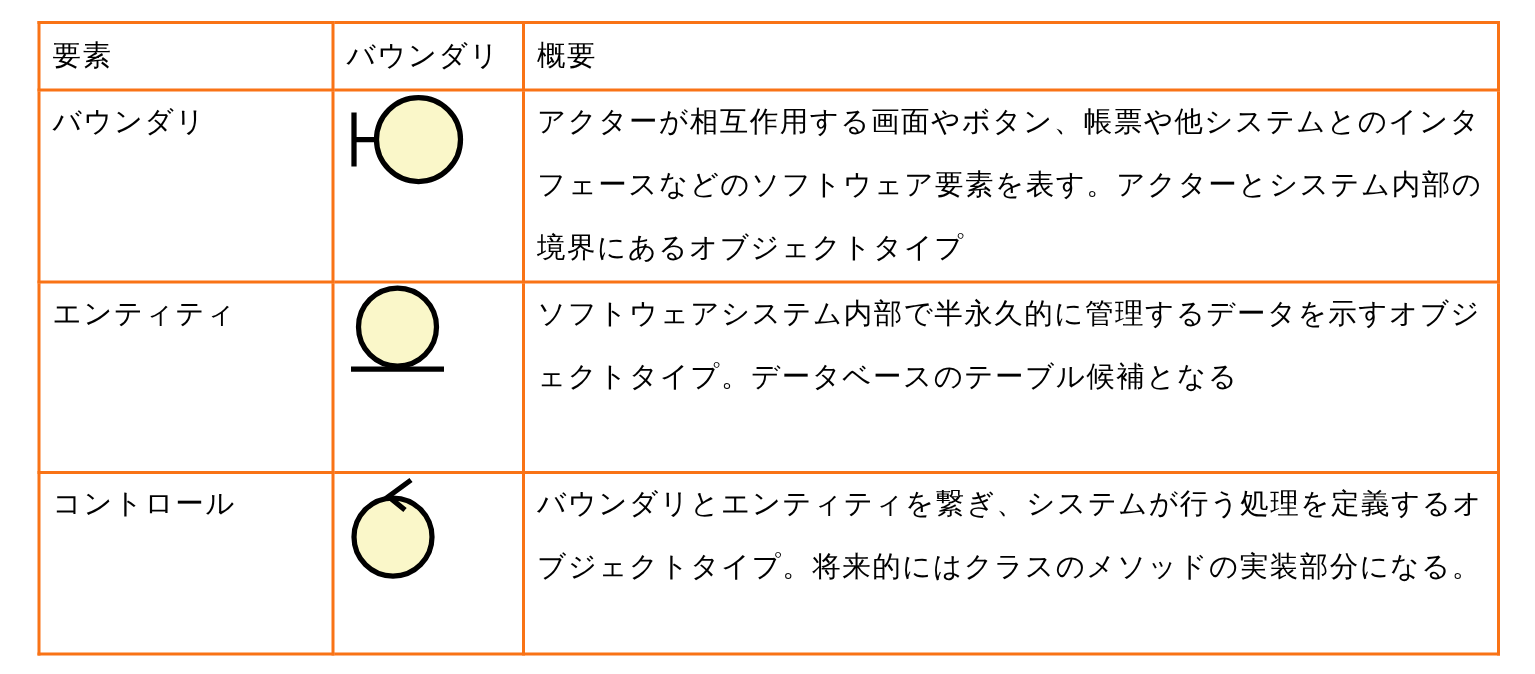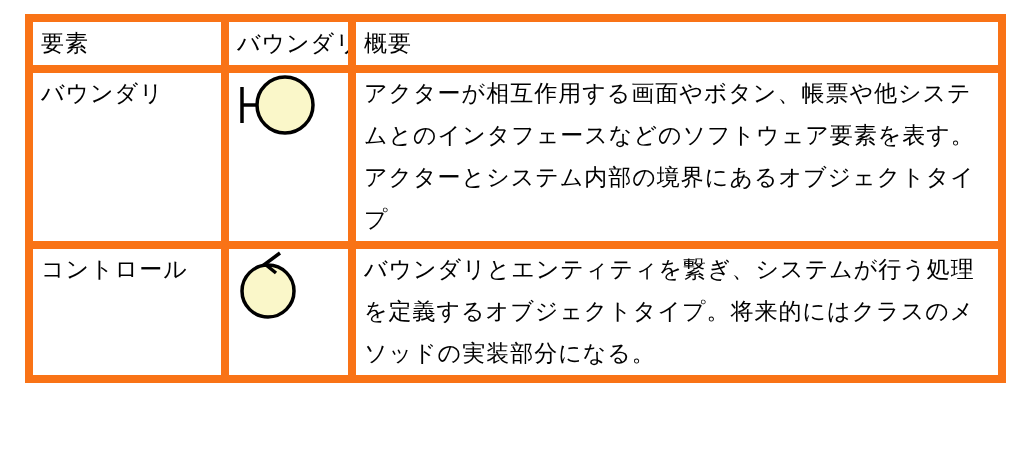--- a/index.html
+++ b/index.html
@@ -25,22 +25,22 @@
     width: 973px;
     border-collapse: collapse;
     table-layout: fixed;
     background: #ffffff;
   }
   table.elements-table col.c1 { width: 196px; }
   table.elements-table col.c2 { width: 127px; }
   table.elements-table col.c3 { width: 650px; }
   table.elements-table th,
   table.elements-table td {
-    border: 8px solid #f97316;
-    font-size: 23px;
+    border: 2px solid #f97316;
+    font-size: 19px;
     letter-spacing: 1px;
     font-weight: normal;
     text-align: left;
     padding: 0 8px;
     box-sizing: border-box;
     overflow: hidden;
     margin-left: 24px;
   }
   table.elements-table thead th {
     height: 43px;
@@ -86,20 +86,32 @@
           <svg width="80" height="64" viewBox="0 0 80 64">
             <g fill="none" stroke-width="3.5" stroke="#000000">
               <line x1="5" y1="14" x2="5" y2="50"></line>
               <line x1="5" y1="32" x2="19" y2="32"></line>
               <circle cx="48" cy="32" r="28" fill="#FAF7C9"></circle>
             </g>
           </svg>
         </td>
         <td>アクターが相互作用する画面やボタン、帳票や他システムとのインタフェースなどのソフトウェア要素を表す。アクターとシステム内部の境界にあるオブジェクトタイプ</td>
       </tr>
+      <tr class="r2">
+        <td>エンティティ</td>
+        <td class="icon-cell">
+          <svg width="68" height="62" viewBox="0 0 68 62">
+            <g fill="none" stroke-width="3.5" stroke="#000000">
+              <circle cx="34" cy="29" r="26" fill="#FAF7C9"></circle>
+              <line x1="3" y1="57" x2="65" y2="57"></line>
+            </g>
+          </svg>
+        </td>
+        <td>ソフトウェアシステム内部で半永久的に管理するデータを示すオブジェクトタイプ。データベースのテーブル候補となる</td>
+      </tr>
       <tr class="r3">
         <td>コントロール</td>
         <td class="icon-cell">
           <svg width="62" height="70" viewBox="0 0 62 70">
             <g fill="none" stroke-width="3.5" stroke="#000000">
               <circle cx="31" cy="42" r="26" fill="#FAF7C9"></circle>
               <polyline points="43,4 28,15 39,24"></polyline>
             </g>
           </svg>
         </td>

